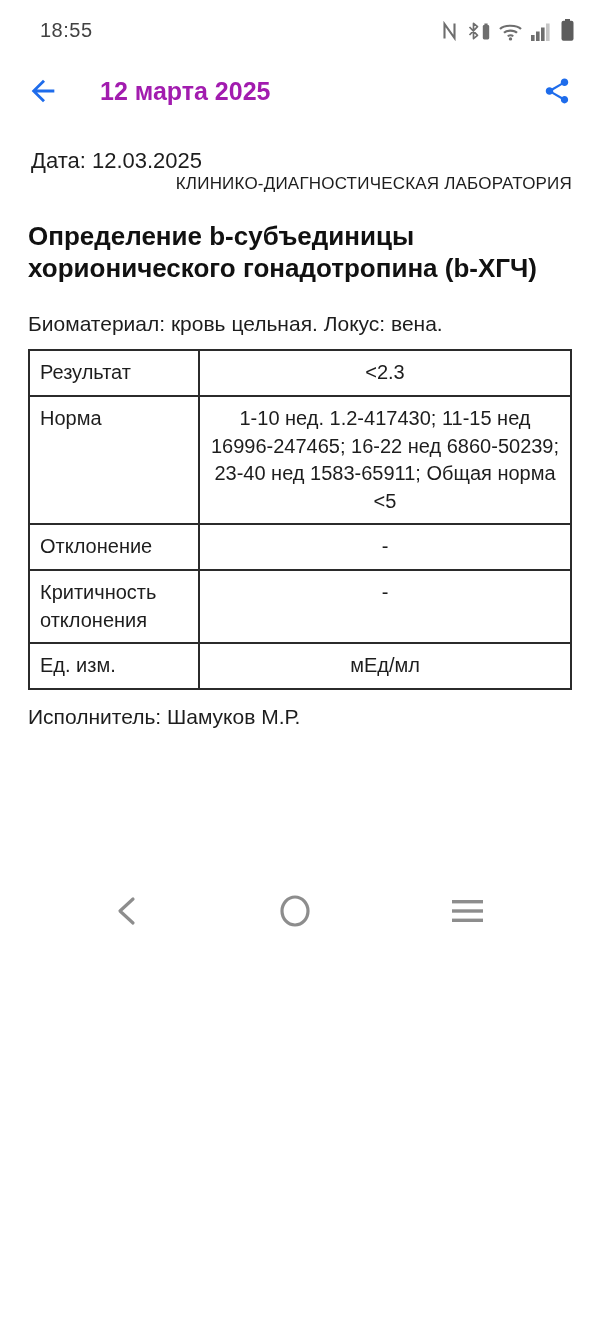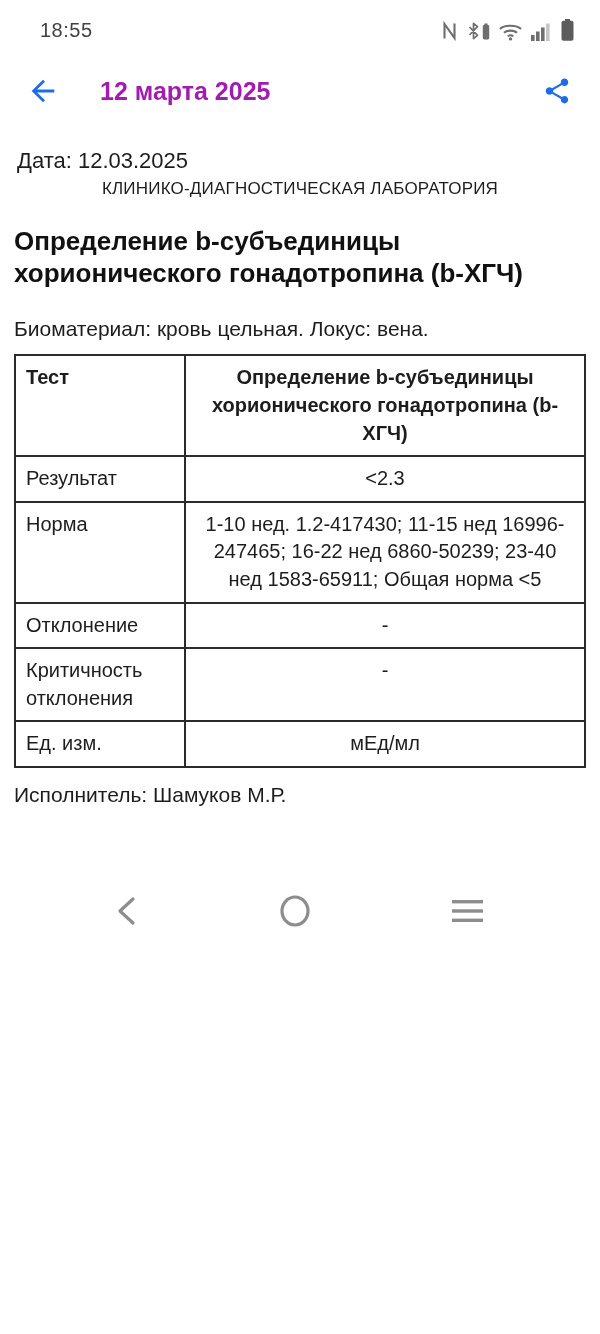--- a/index.html
+++ b/index.html
@@ -28,27 +28,27 @@
     padding:30px 28px 0 26px;
   }
   .back-button { width:34px; height:34px; cursor:pointer; flex:0 0 auto; }
   .header-title {
     font-size:25px; font-weight:700; color:#a21caf;
     margin-left:40px;
   }
   .share-button { margin-left:auto; width:30px; height:34px; cursor:pointer; flex:0 0 auto; }
 
   
-  .doc { padding:0 14px; }
+  .doc { padding:0 28px; }
   .line { margin:0; font-size:22px; color:#1d1d1d; }
   .date-line  { margin-top:40px; padding-left:3px; }
   .polis-line { margin-top:31px; padding-left:3px; }
 
   .org-name { text-align:center; font-size:27px; font-weight:400; margin-top:32px; }
-  .org-sub  { text-align:center; font-size:17px; font-weight:400; margin-top:5px; letter-spacing:0.2px; }
+  .org-sub  { text-align:right; font-size:17px; font-weight:400; letter-spacing:0.2px; }
 
   .main-title {
     text-align:center; font-size:33px; font-weight:700;
     margin:21px 10px 0; line-height:1.15; color:#111;
   }
   .test-heading {
     font-size:26px; font-weight:700; margin:27px 0 0;
     line-height:1.22; color:#111;
   }
   .bio-line { font-size:21px; margin-top:28px; }
@@ -147,24 +147,20 @@
 
     <div class="org-sub">КЛИНИКО-ДИАГНОСТИЧЕСКАЯ ЛАБОРАТОРИЯ</div>
 
 
     <h2 class="test-heading">Определение b-субъединицы хорионического гонадотропина (b-ХГЧ)</h2>
 
     <p class="line bio-line">Биоматериал: кровь цельная. Локус: вена.</p>
 
     <table class="results">
       <tbody>
-        <tr class="header-row">
-          <td class="cell-label">Тест</td>
-          <td class="cell-value">Определение b-субъединицы хорионического гонадотропина (b-ХГЧ)</td>
-        </tr>
         <tr>
           <td class="cell-label">Результат</td>
           <td class="cell-value">&lt;2.3</td>
         </tr>
         <tr>
           <td class="cell-label">Норма</td>
           <td class="cell-value">1-10 нед. 1.2-417430; 11-15 нед 16996-247465; 16-22 нед 6860-50239; 23-40 нед 1583-65911; Общая норма &lt;5</td>
         </tr>
         <tr>
           <td class="cell-label">Отклонение</td>

